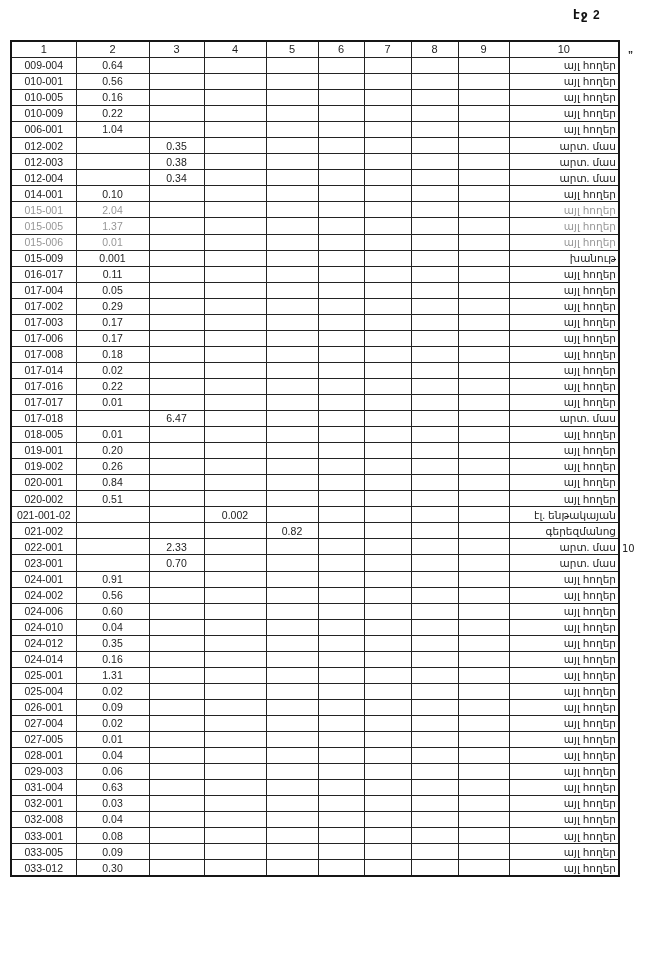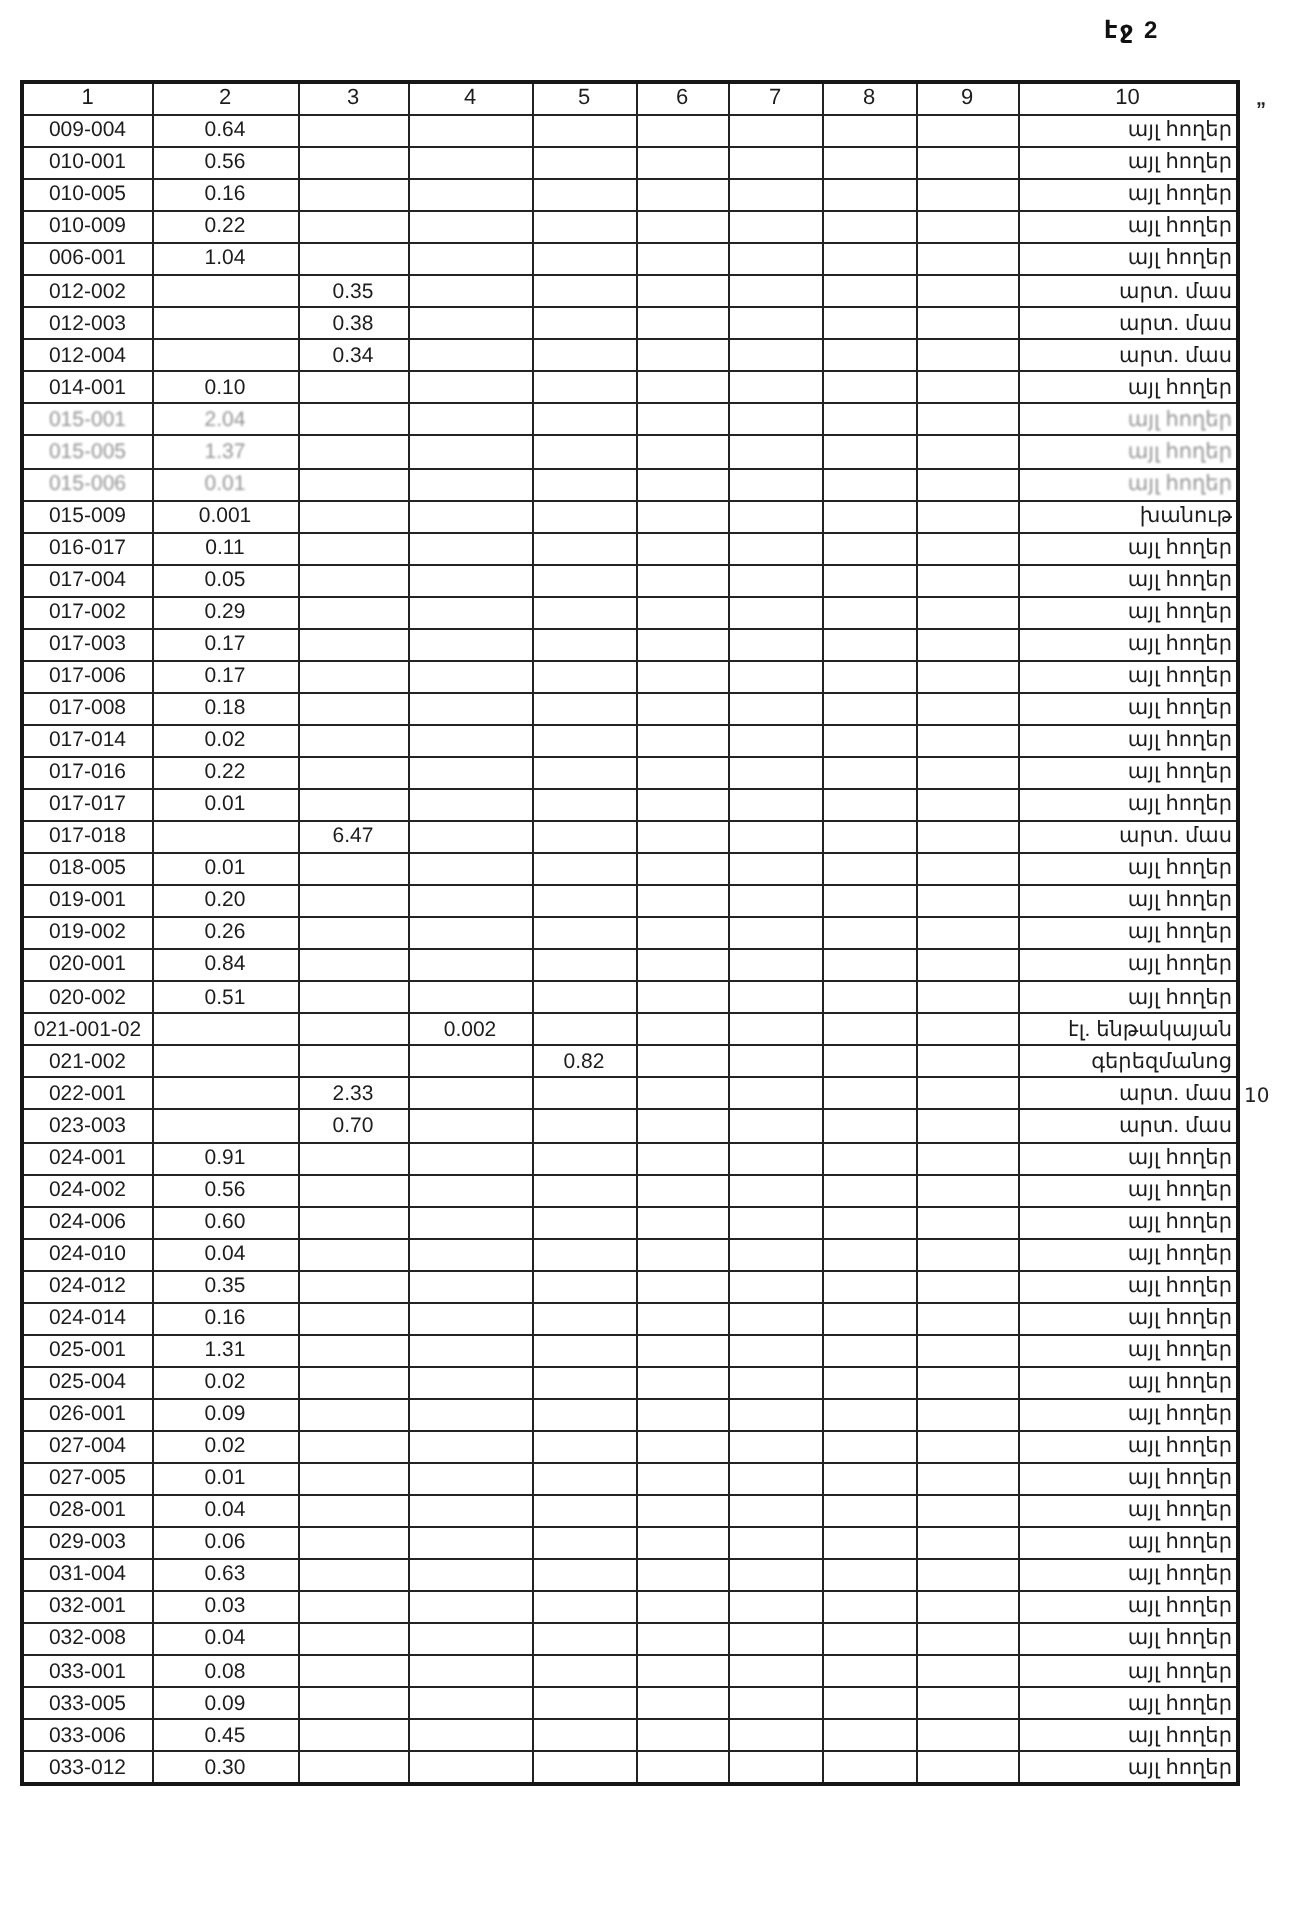--- a/index.html
+++ b/index.html
@@ -6,21 +6,21 @@
   body{
     width:653px;height:960px;
     background:#ffffff;
     font-family:"Liberation Sans","DejaVu Sans",sans-serif;
     color:#1c1c1c;
     position:relative;
     overflow:hidden;
   }
   .page-title{
     position:absolute;
-    top:8px;left:552px;
+    top:8px;left:573px;
     font-size:12px;
     font-weight:bold;
     letter-spacing:1px;
     color:#111;
   }
   .scan-table{
     position:absolute;
     top:40px;left:10px;
     width:608px;
     border-collapse:collapse;
@@ -462,21 +462,21 @@
         <td>2.33</td>
         <td></td>
         <td></td>
         <td></td>
         <td></td>
         <td></td>
         <td></td>
         <td class="left">արտ. մաս</td>
       </tr>
       <tr>
-        <td>023-003</td>
+        <td>023-001</td>
         <td></td>
         <td>0.70</td>
         <td></td>
         <td></td>
         <td></td>
         <td></td>
         <td></td>
         <td></td>
         <td class="left">արտ. մաս</td>
       </tr>
@@ -680,32 +680,20 @@
         <td></td>
         <td></td>
         <td></td>
         <td></td>
         <td></td>
         <td class="left">այլ հողեր</td>
       </tr>
       <tr>
         <td>033-005</td>
         <td>0.09</td>
-        <td></td>
-        <td></td>
-        <td></td>
-        <td></td>
-        <td></td>
-        <td></td>
-        <td></td>
-        <td class="left">այլ հողեր</td>
-      </tr>
-      <tr>
-        <td>033-006</td>
-        <td>0.45</td>
         <td></td>
         <td></td>
         <td></td>
         <td></td>
         <td></td>
         <td></td>
         <td></td>
         <td class="left">այլ հողեր</td>
       </tr>
       <tr>

